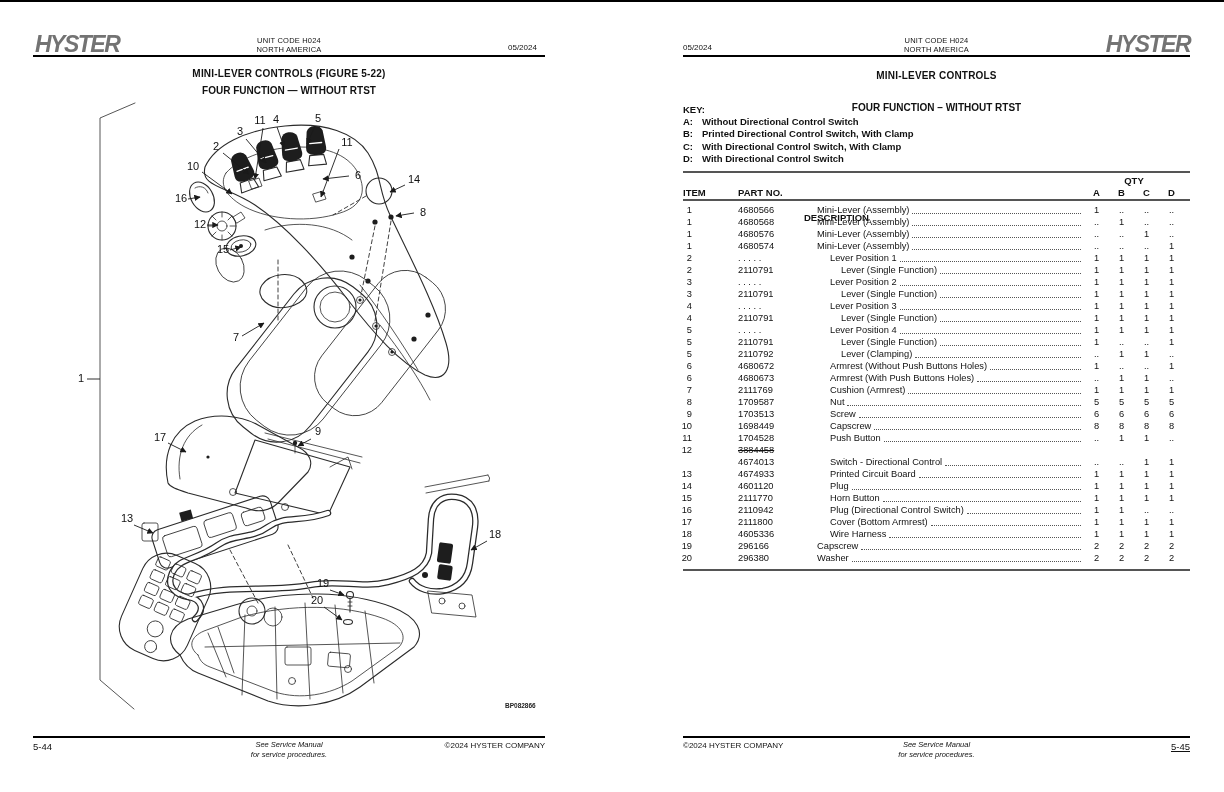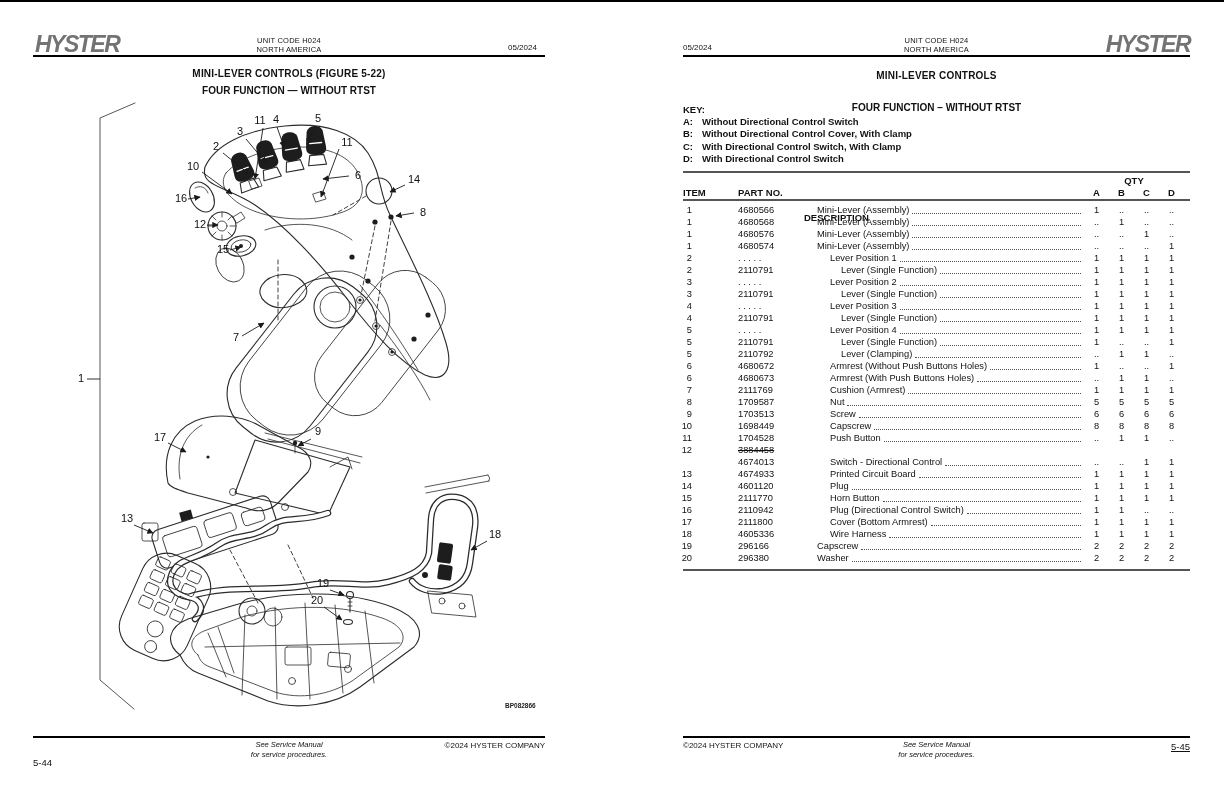--- a/index.html
+++ b/index.html
@@ -288,21 +288,21 @@
         <text x="465" y="443" class="callout">18</text>
         <line x1="300" y1="495" x2="314" y2="500" class="leadline" marker-end="url(#arr)"></line>
         <text x="293" y="492" class="callout">19</text>
         <line x1="294" y1="512" x2="312" y2="525" class="leadline" marker-end="url(#arr)"></line>
         <text x="287" y="509" class="callout">20</text>
       </g>
     <text class="figcode" x="475" y="613">BP082866</text>
   </svg>
 
   <div class="rule" style="left:33px;top:736px;width:512px;"></div>
-  <div class="ftr-page" style="left:33px;top:741px;margin-top:16px;">5-44</div>
+  <div class="ftr-page" style="left:33px;top:741px;">5-44</div>
   <div class="ftr-note" style="left:33px;top:740px;width:512px;">
     <div>See Service Manual</div>
     <div>for service procedures.</div>
   </div>
   <div class="ftr-copy" style="right:67px;top:741px;position:absolute;">©2024 HYSTER COMPANY</div>
 </div>
 
 <div class="page" id="pageR">
   <div class="hdr-date" style="left:71px;top:43px;">05/2024</div>
   <div class="hdr-center" style="left:71px;top:36px;width:507px;">
@@ -316,21 +316,21 @@
   <div class="psub" style="left:71px;top:86px;width:507px;margin-top:16px;">FOUR FUNCTION – WITHOUT RTST</div>
 
   <div class="key">
     <div>KEY:</div>
     <div class="kentry">
       <span class="kletter">A:</span>
       <span>Without Directional Control Switch</span>
     </div>
     <div class="kentry">
       <span class="kletter">B:</span>
-      <span>Without Directional Control Cover, With Clamp</span>
+      <span>Printed Directional Control Switch, With Clamp</span>
     </div>
     <div class="kentry">
       <span class="kletter">C:</span>
       <span>With Directional Control Switch, With Clamp</span>
     </div>
     <div class="kentry">
       <span class="kletter">D:</span>
       <span>With Directional Control Switch</span>
     </div>
   </div>

